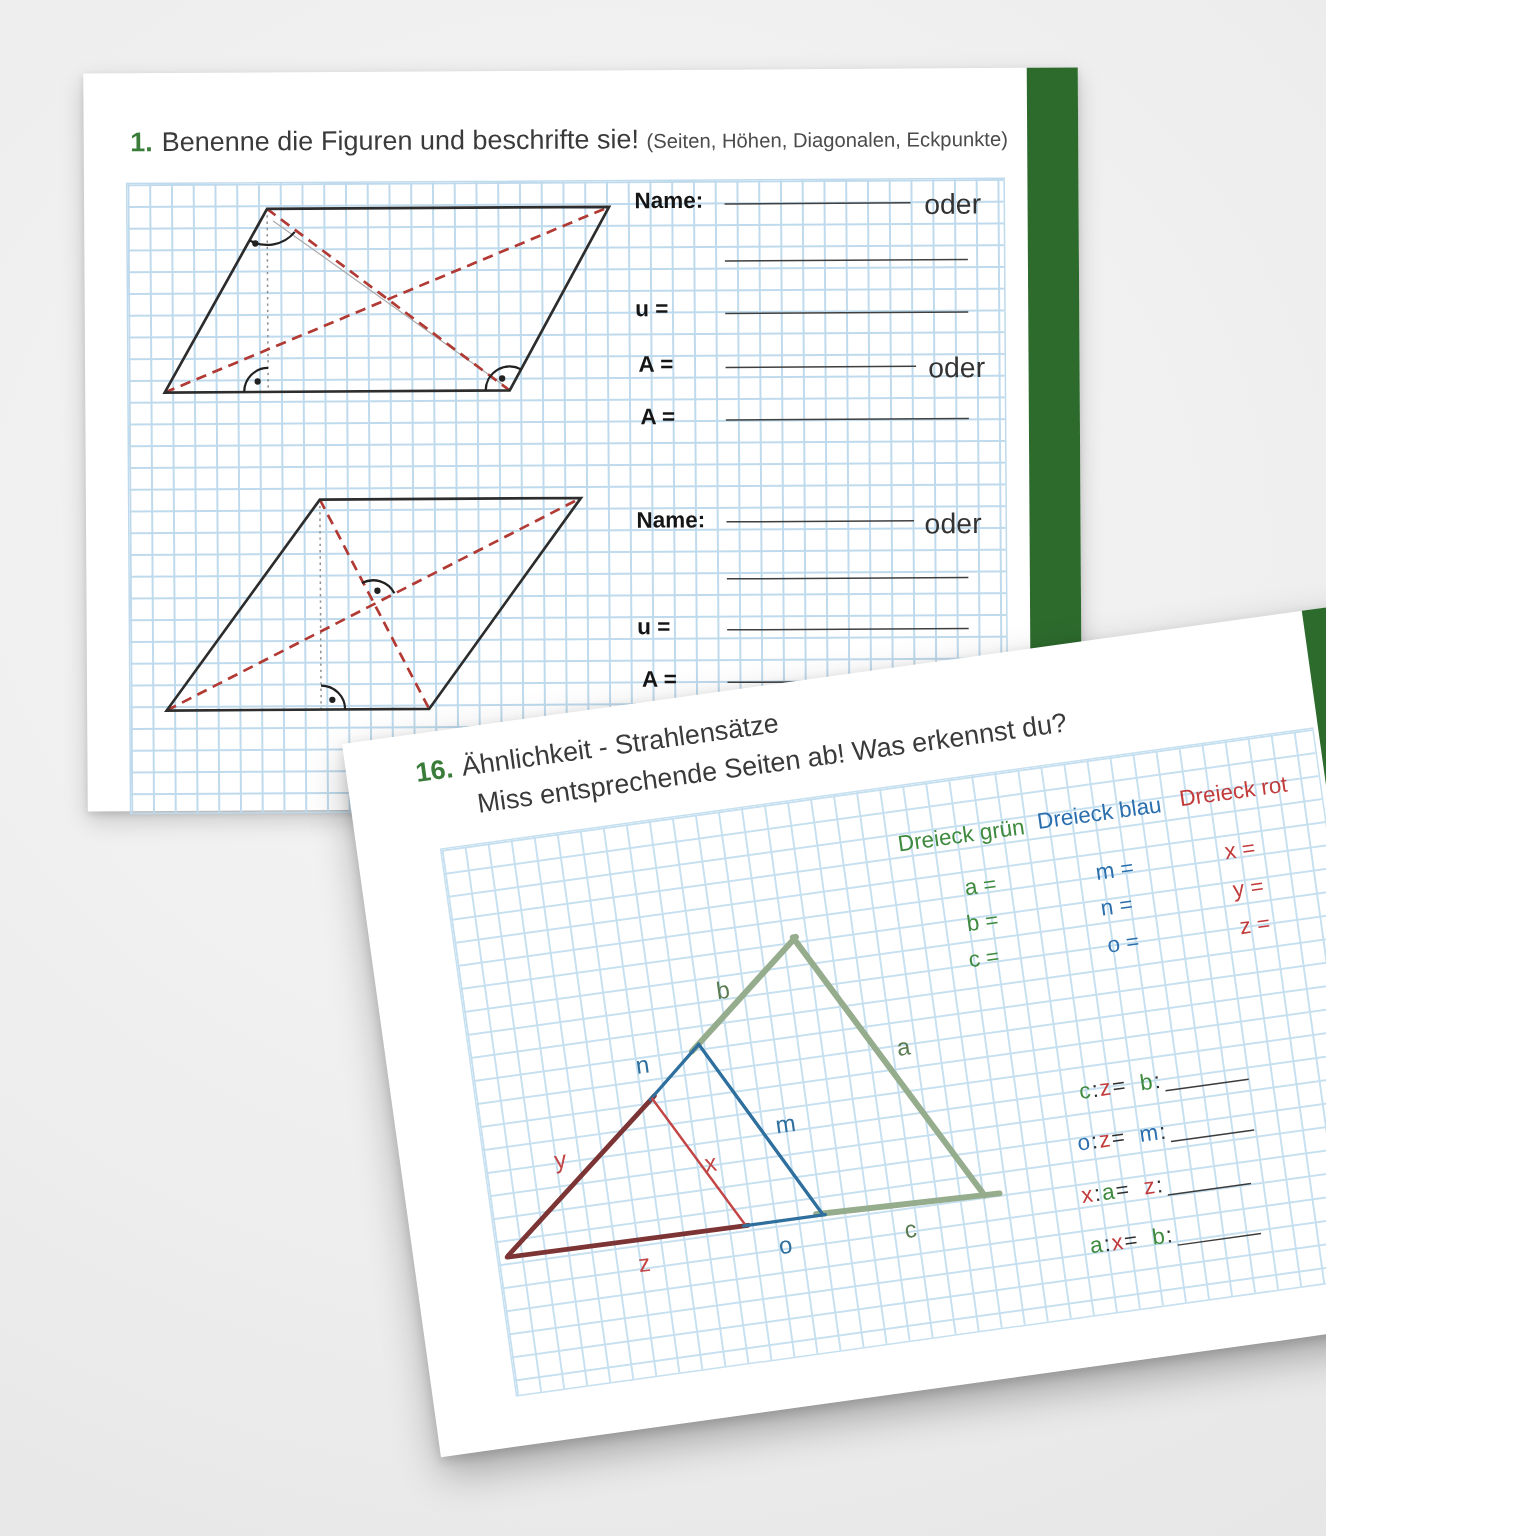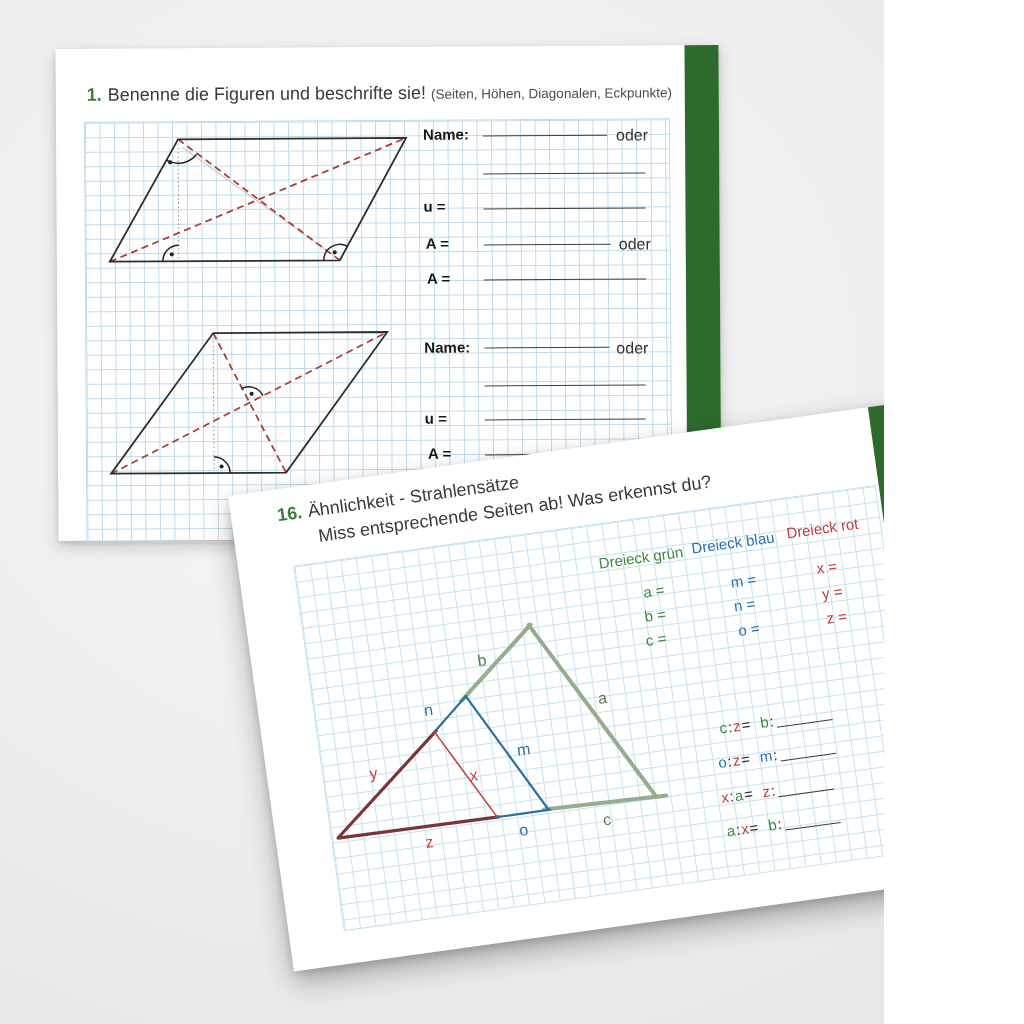--- a/index.html
+++ b/index.html
@@ -21,21 +21,21 @@
     background-image:linear-gradient(var(--gridline) 1px, transparent 1px),
       linear-gradient(90deg, var(--gridline) 1px, transparent 1px);
     border:1px solid var(--gridline);}
   #grid1{--gridline:var(--grid_p1);left:28px;top:73px;width:584px;height:419px;background-size:14.5px 14.5px;}
   #grid2{--gridline:var(--grid_p2);left:55px;top:78px;width:586px;height:367px;background-size:15.5px 15.5px;}
   .title{white-space:nowrap;color:var(--ink);font-size:18px;}
   .title .num{color:var(--accent);font-weight:bold;margin-right:6px;}
   .hint{font-size:13.5px;color:#4c4c4c;margin-left:5px;}
   .lbl{font-weight:bold;font-size:15px;color:#151515;line-height:1;white-space:nowrap;text-align:right;}
   .wline{border-bottom:1.6px solid #3f3f3f;height:0;}
-  .oder{font-size:16px;color:#333;line-height:1;}
+  .oder{font-size:19px;color:#333;line-height:1;}
   .hdr{font-size:15px;white-space:nowrap;line-height:1;}
   .fld{font-size:15px;white-space:nowrap;line-height:1;}
   .c-green{color:var(--green_txt);}
   .c-blue{color:var(--blue_txt);}
   .c-red{color:var(--red_txt);}
   .c-dark{color:#2e2e2e;}
   .ratio{display:flex;align-items:flex-end;font-size:15px;line-height:1;}
   .ratio span{margin-right:1px;}
   .ratio .eq{margin-right:10px;}
   .rline{border-bottom:1.5px solid #3c3c3c;height:2px;width:56px;margin-left:2px;}

